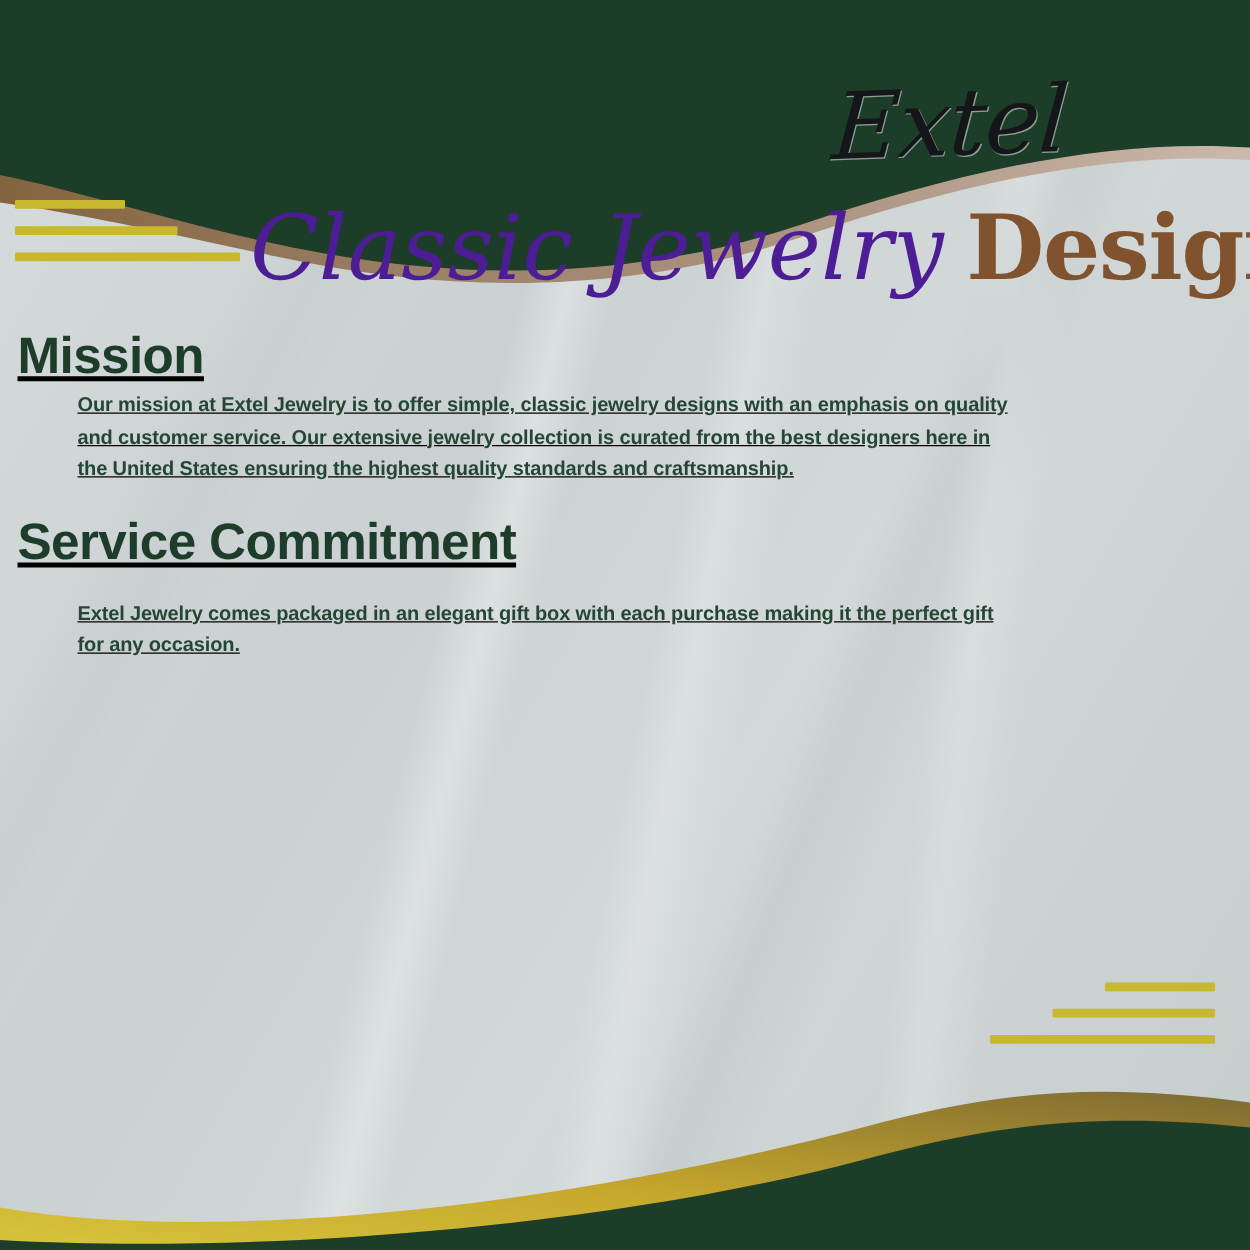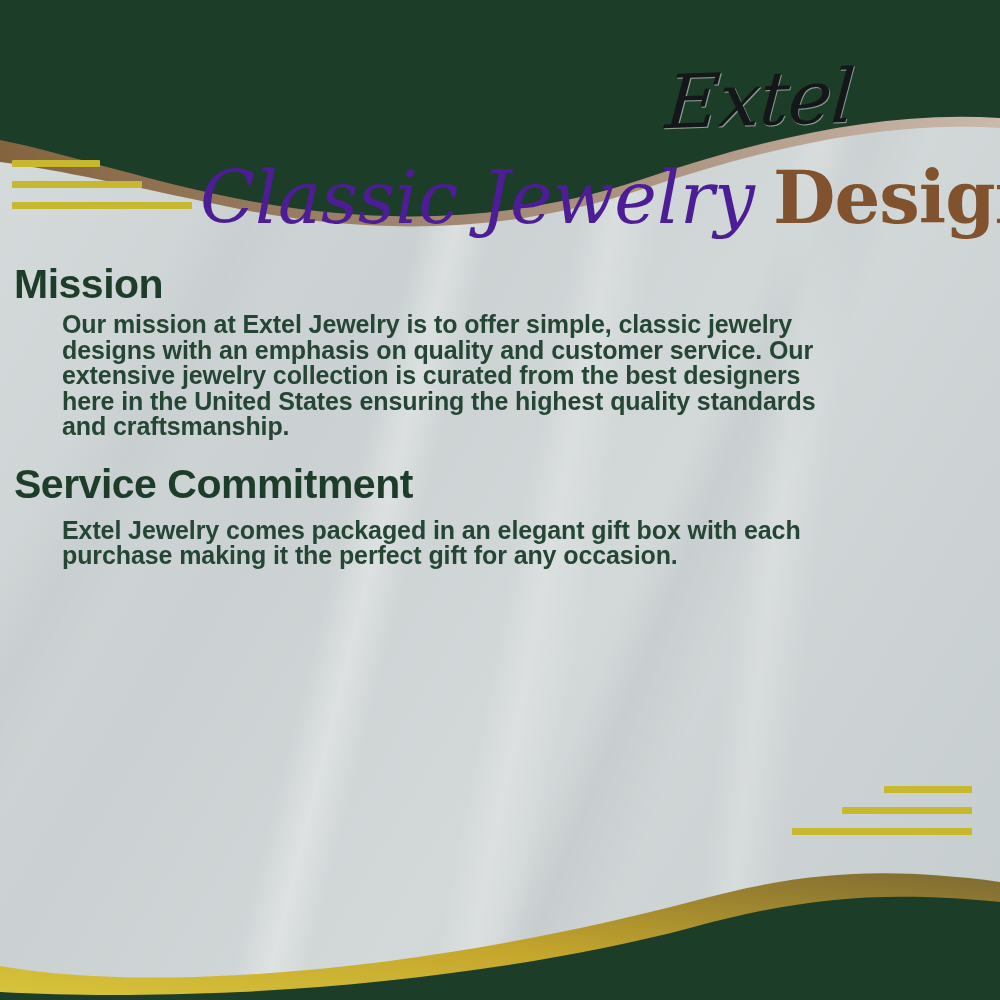--- a/index.html
+++ b/index.html
@@ -106,48 +106,49 @@
     border-radius: 1px;
   }
   .rules.right .rule-bar { margin-left: auto; }
 
   
   .sections {
     position: absolute;
     left: 0;
     top: 258px;
     width: 848px;
+    text-decoration: underline;
   }
 
   .section { margin-bottom: 14px; }
 
   .section-heading {
     margin: 0 0 2px 14px;
     font-family: "Liberation Sans", sans-serif;
     font-weight: 700;
     font-size: 41px;
     line-height: 52px;
     color: #1d3d2a;
     letter-spacing: -0.5px;
   }
 
   .section-body {
     margin: 0 30px 0 62px;
     font-family: "Liberation Sans", sans-serif;
     font-weight: 600;
-    font-size: 25px;
+    font-size: 16px;
     line-height: 25.5px;
     color: #254634;
     letter-spacing: -0.1px;
   }
 
   
   .section.mission   { margin-bottom: 18px; }
   .section.materials { margin-bottom: 20px; }
-  .section.service   { margin-bottom: 8px; }
+  .section.service   { margin-bottom: 20px; }
   .section.giftbox .section-body { }
 </style>
 </head>
 <body>
 
 <div id="poster">
 
   <div class="bg-base"></div>
   <div class="bg-folds"></div>
 

